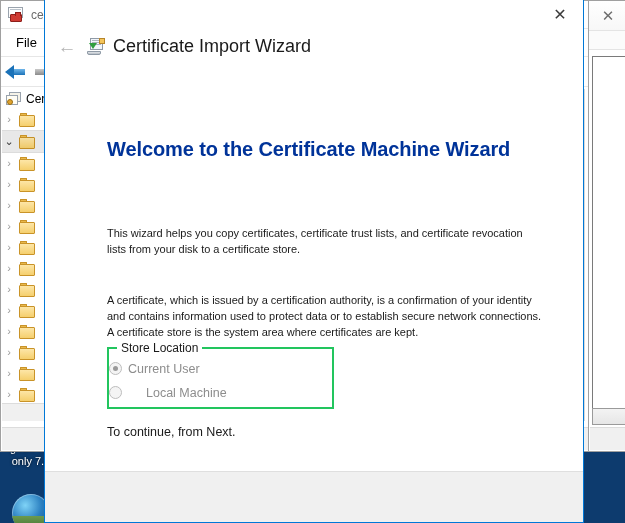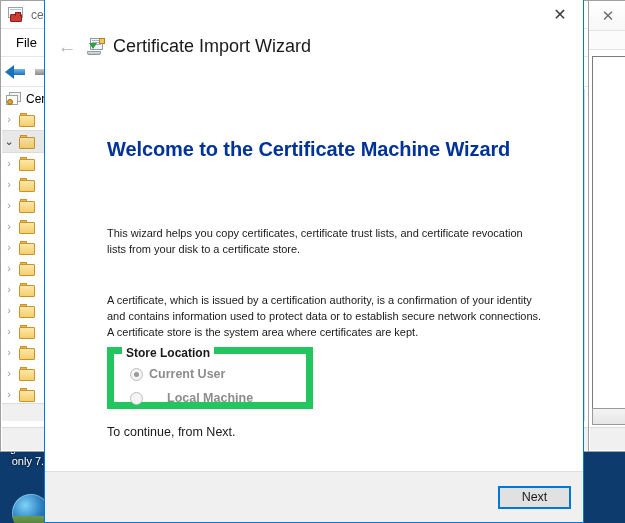--- a/index.html
+++ b/index.html
@@ -442,41 +442,40 @@
     left: 62px;
     top: 362px;
     font-size: 12.5px;
     color: #1a1a1a;
   }
 
   .groupbox {
     position: absolute;
     left: 62px;
     top: 284px;
-    width: 206px;
+    width: 227px;
     height: 62px;
-    border: 7px solid #22c55e;
-    box-sizing: border-box;
-    font-weight: bold;
+    border: 2px solid #22c55e;
+    box-sizing: border-box;
   }
   .groupbox .gb-title {
     position: absolute;
     left: 8px;
     top: -8px;
     background: #ffffff;
     padding: 0 4px;
     font-size: 12px;
     color: #1a1a1a;
     white-space: nowrap;
   }
   .radio-row {
     position: absolute;
-    left: 16px;
-    display: flex;
-    align-items: flex-end;
+    left: 0;
+    display: flex;
+    align-items: flex-start;
     gap: 6px;
   }
   .radio-row.r1 { top: 13px; }
   .radio-row.r2 { top: 37px; gap: 24px; }
   .radio-mark {
     width: 13px; height: 13px;
     border-radius: 50%;
     border: 1px solid #bdbdbd;
     background: #f4f4f4;
     box-sizing: border-box;
@@ -735,15 +734,14 @@
       <div class="radio-row r2">
         <span class="radio-mark"></span>
         <span class="rlabel">Local Machine</span>
       </div>
     </div>
 
     <div class="wz-continue">To continue, from Next.</div>
   </div>
 
   <div class="wz-footer">
-    <button class="wz-btn default">Next</button>
   </div>
 </div>
 
 </body></html>

